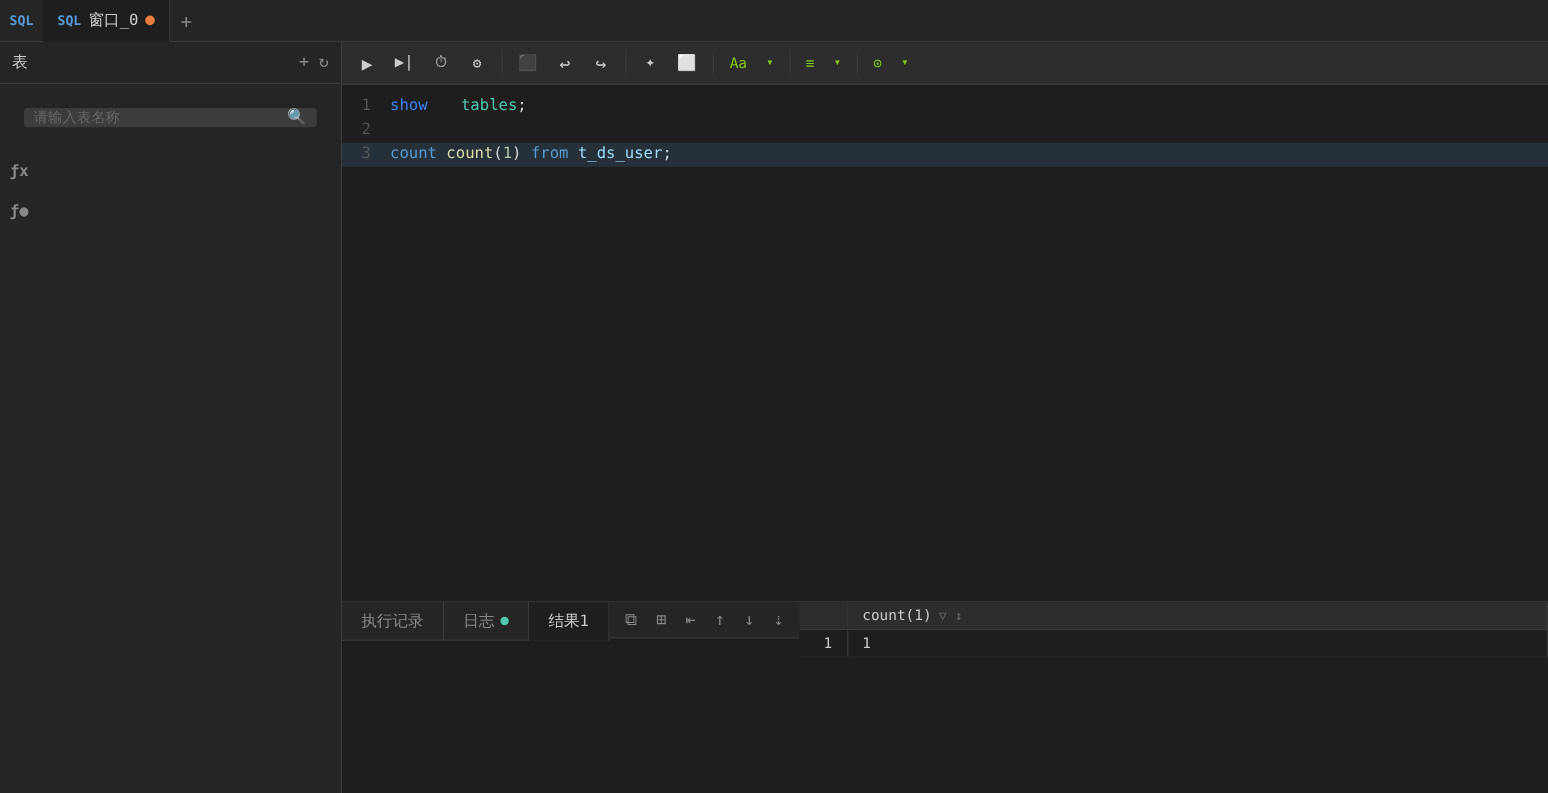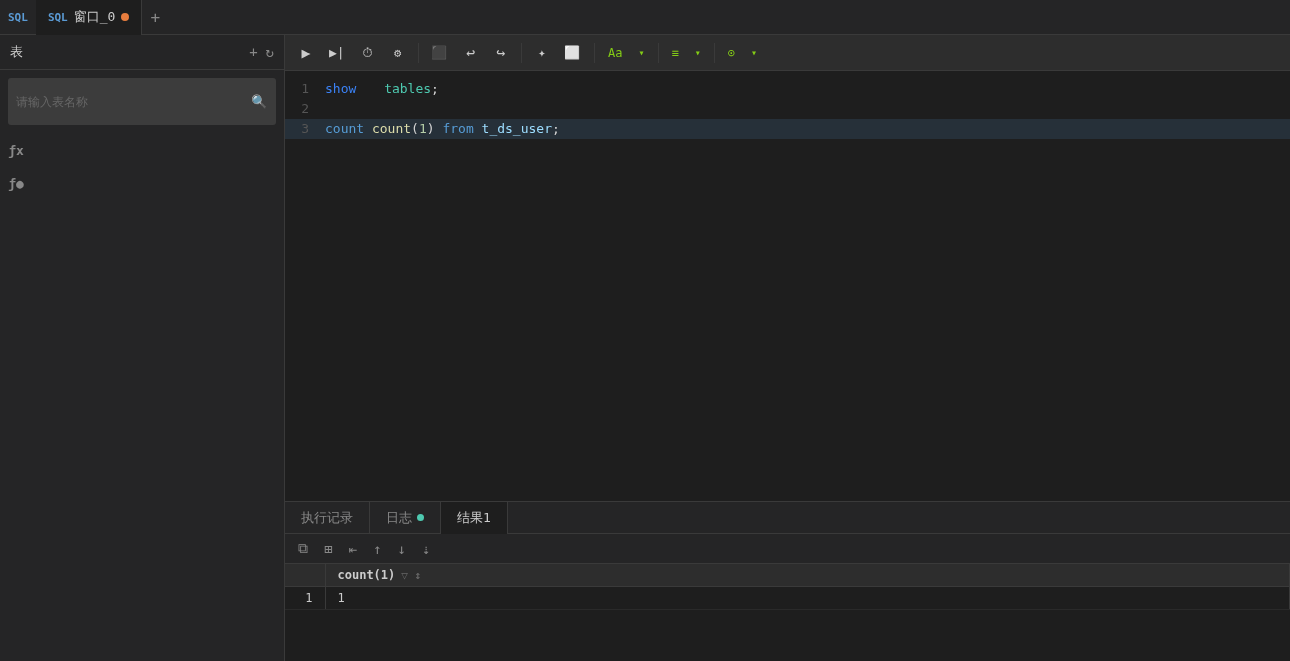--- a/index.html
+++ b/index.html
@@ -95,24 +95,24 @@
     }
     .sidebar-icons {
       display: flex;
       gap: 8px;
       color: #888;
       font-size: 14px;
     }
     .sidebar-search {
       display: flex;
       align-items: center;
-      margin: 8px;
+      margin: 20px;
       background: #3c3c3c;
       border-radius: 3px;
-      padding: 16px 8px;
+      padding: 0 8px;
       gap: 6px;
     }
     .sidebar-search input {
       background: transparent;
       border: none;
       outline: none;
       color: #888;
       font-size: 12px;
       width: 100%;
     }
@@ -224,21 +224,20 @@
     .kw-paren { color: #d4d4d4; }
     .kw-num { color: #b5cea8; }
     .selected-line {
       background: rgba(86, 156, 214, 0.15);
     }
 
     
     .bottom-panel {
       height: 160px;
       display: flex;
-      flex-direction: column;
       background: #1e1e1e;
       border-top: 1px solid #3a3a3a;
       flex-shrink: 0;
     }
     .bottom-tabs {
       display: flex;
       align-items: center;
       background: #252526;
       height: 32px;
       border-bottom: 1px solid #3a3a3a;
@@ -286,21 +285,21 @@
       overflow: auto;
     }
     .result-table {
       width: 100%;
       border-collapse: collapse;
     }
     .result-table th {
       background: #2d2d2d;
       color: #ccc;
       font-size: 12px;
-      font-weight: bold;
+      font-weight: normal;
       padding: 4px 12px;
       text-align: left;
       border-right: 1px solid #3a3a3a;
       border-bottom: 1px solid #3a3a3a;
       position: sticky;
       top: 0;
     }
     .result-table th .th-inner {
       display: flex;
       align-items: center;

